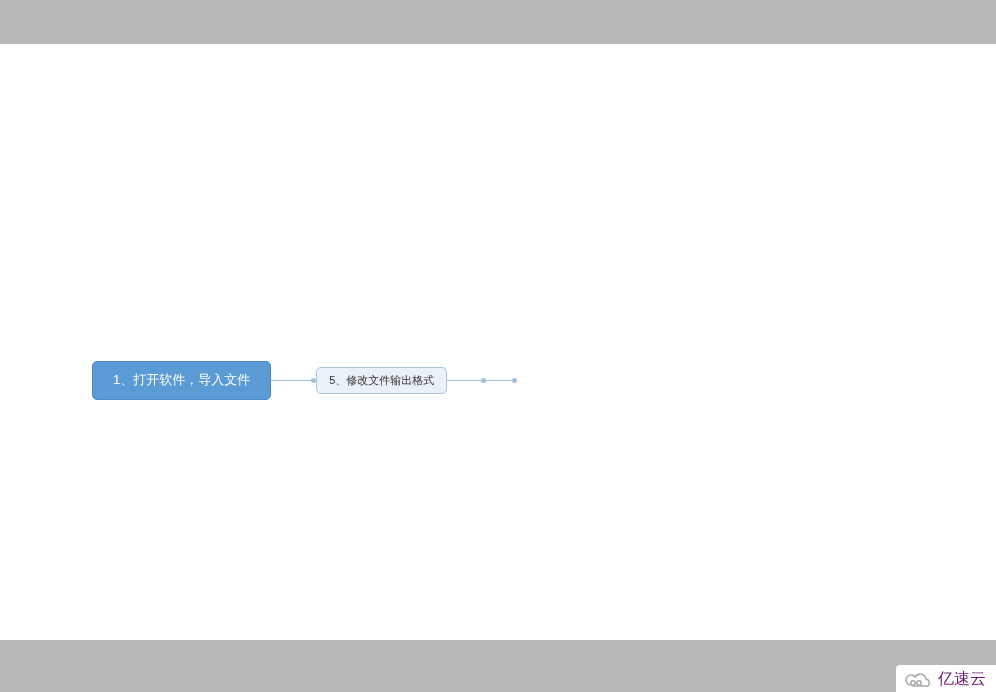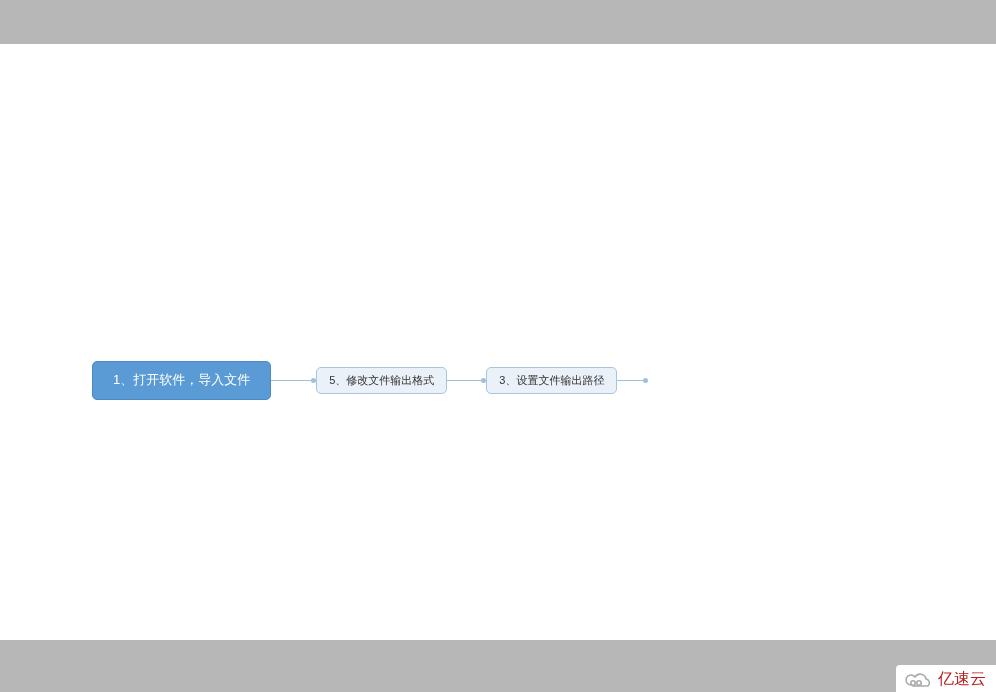--- a/index.html
+++ b/index.html
@@ -85,21 +85,21 @@
     }
     .watermark {
       position: absolute;
       bottom: 0;
       right: 0;
       background: #fff;
       padding: 4px 10px 2px 8px;
       display: flex;
       align-items: center;
       gap: 4px;
-      color: #b91c1c;
+      color: #701a75;
       font-size: 16px;
       font-weight: 500;
       border-top-left-radius: 4px;
     }
     .watermark-icon svg {
       display: block;
     }
   </style>
 </head>
 <body>
@@ -120,23 +120,20 @@
 
     <div class="node node-secondary">
       <span>5、修改文件输出格式</span>
     </div>
 
     <div class="connector c2">
       <div class="connector-line"></div>
       <div class="connector-dot"></div>
     </div>
 
-    <div class="node node-secondary">
-      <span>3、设置文件输出路径</span>
-    </div>
 
     <div class="connector c3">
       <div class="connector-line"></div>
       <div class="connector-dot"></div>
     </div>
 
 
   </div>
 </div>
 

